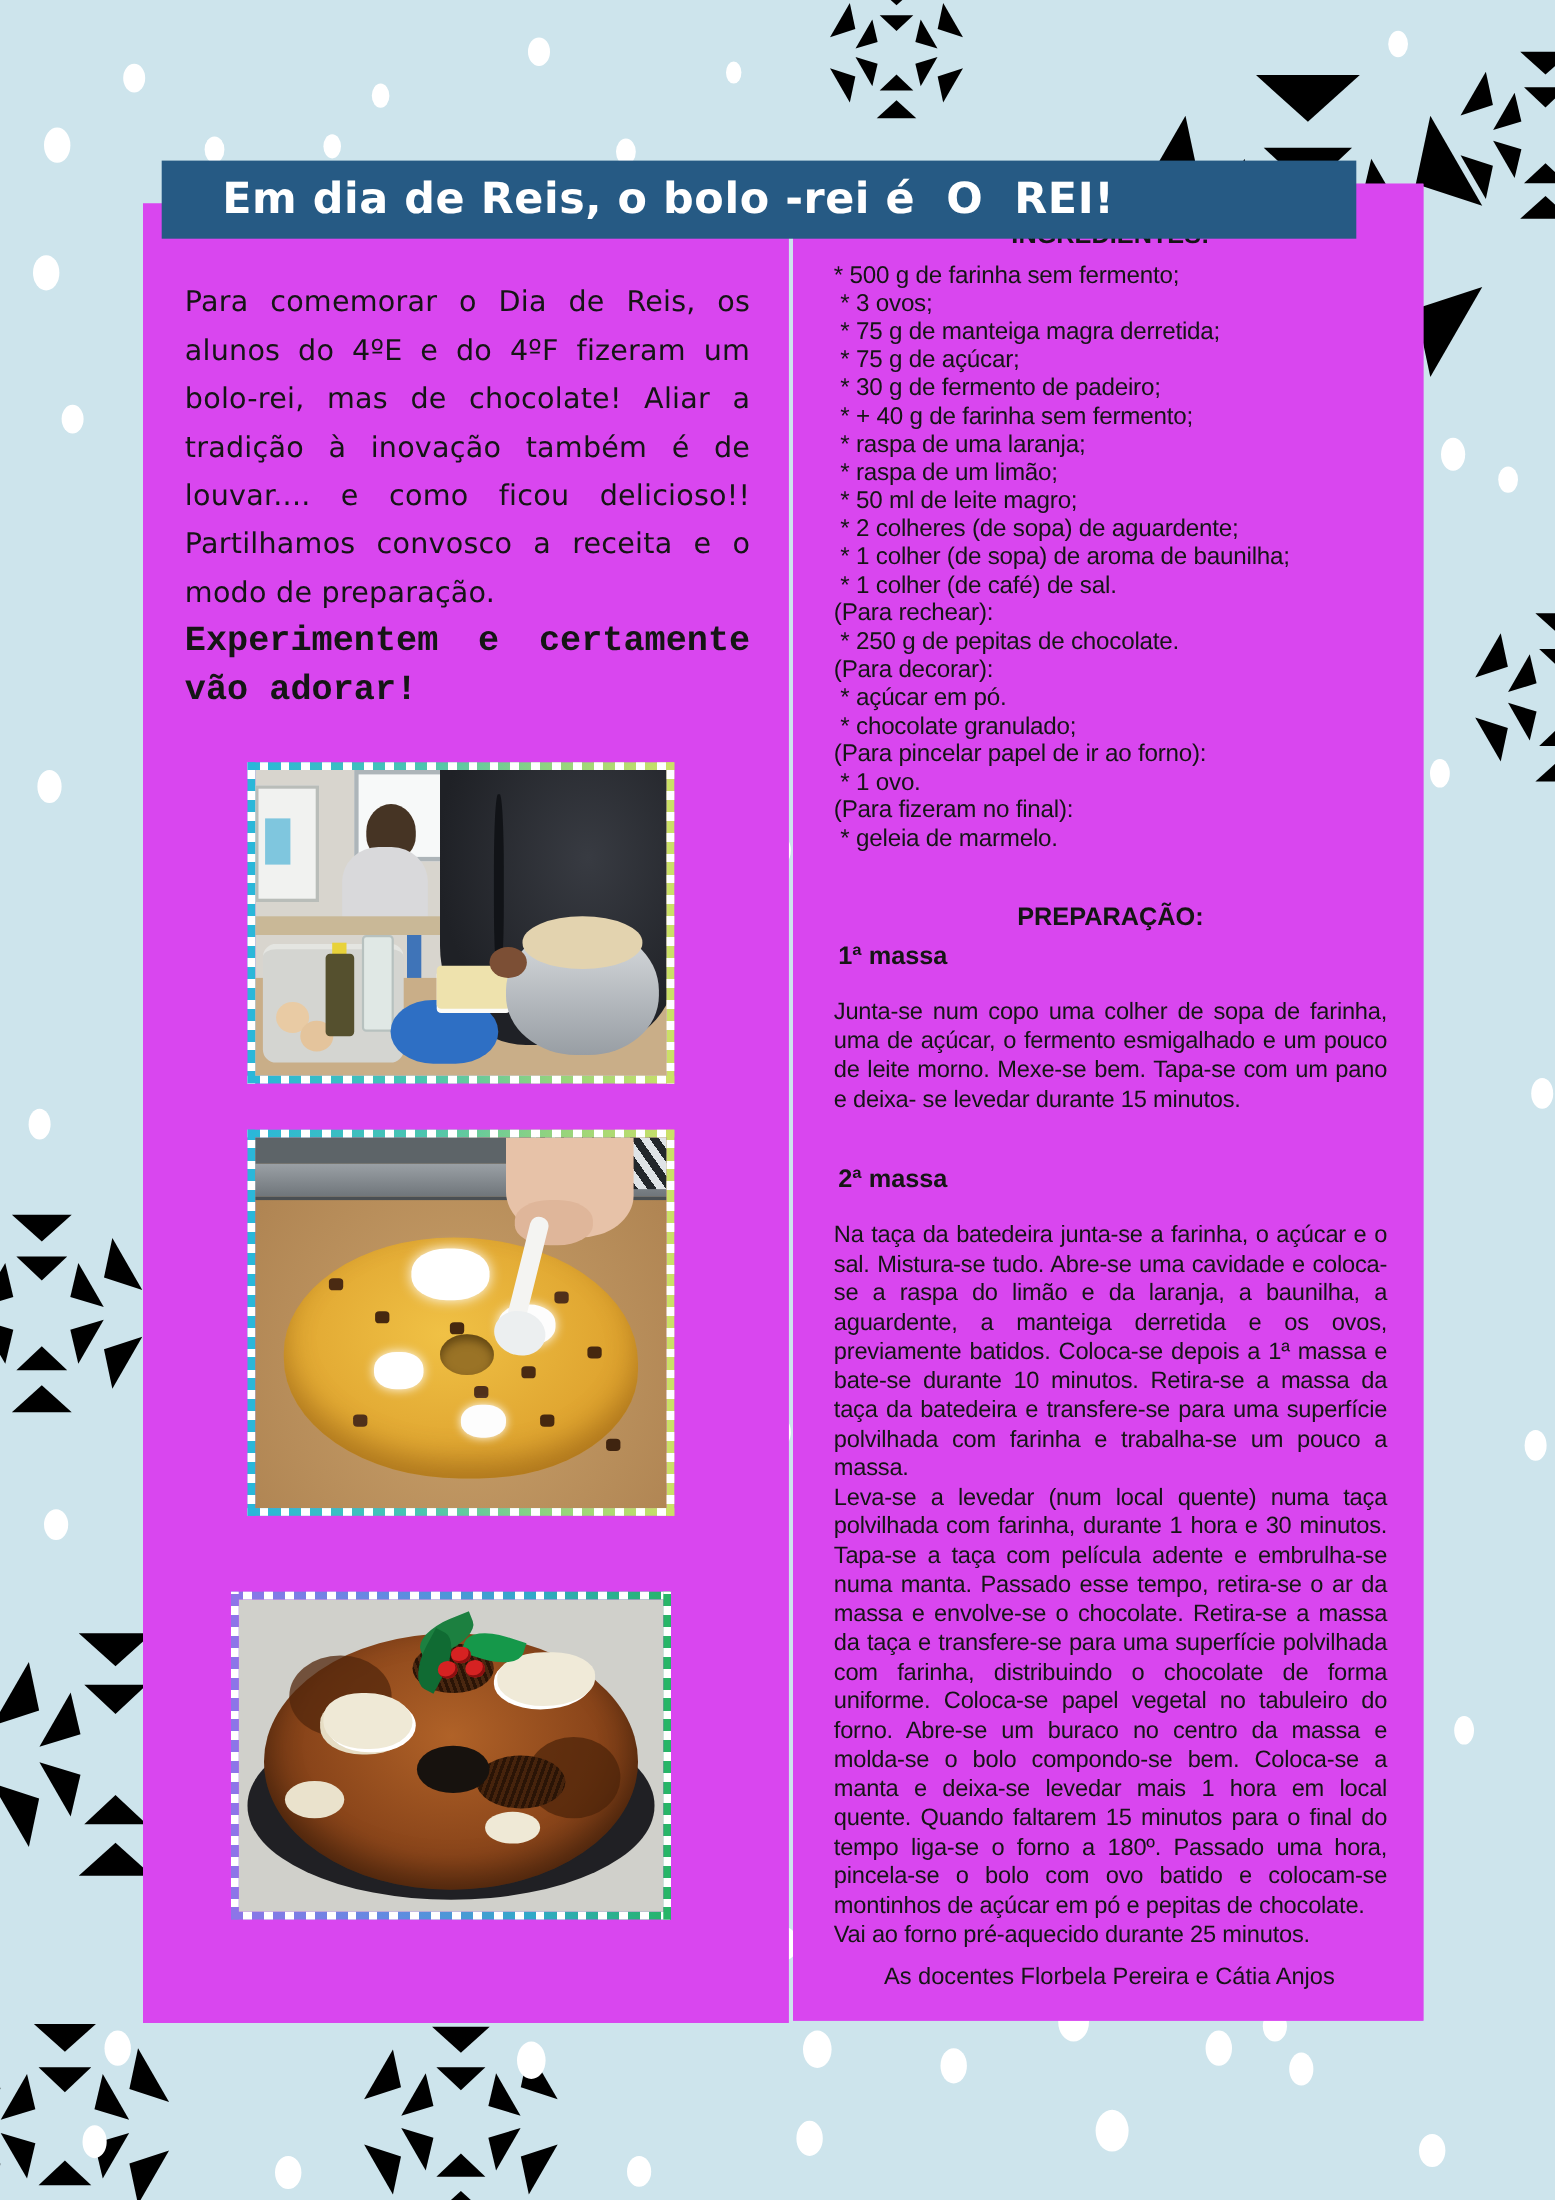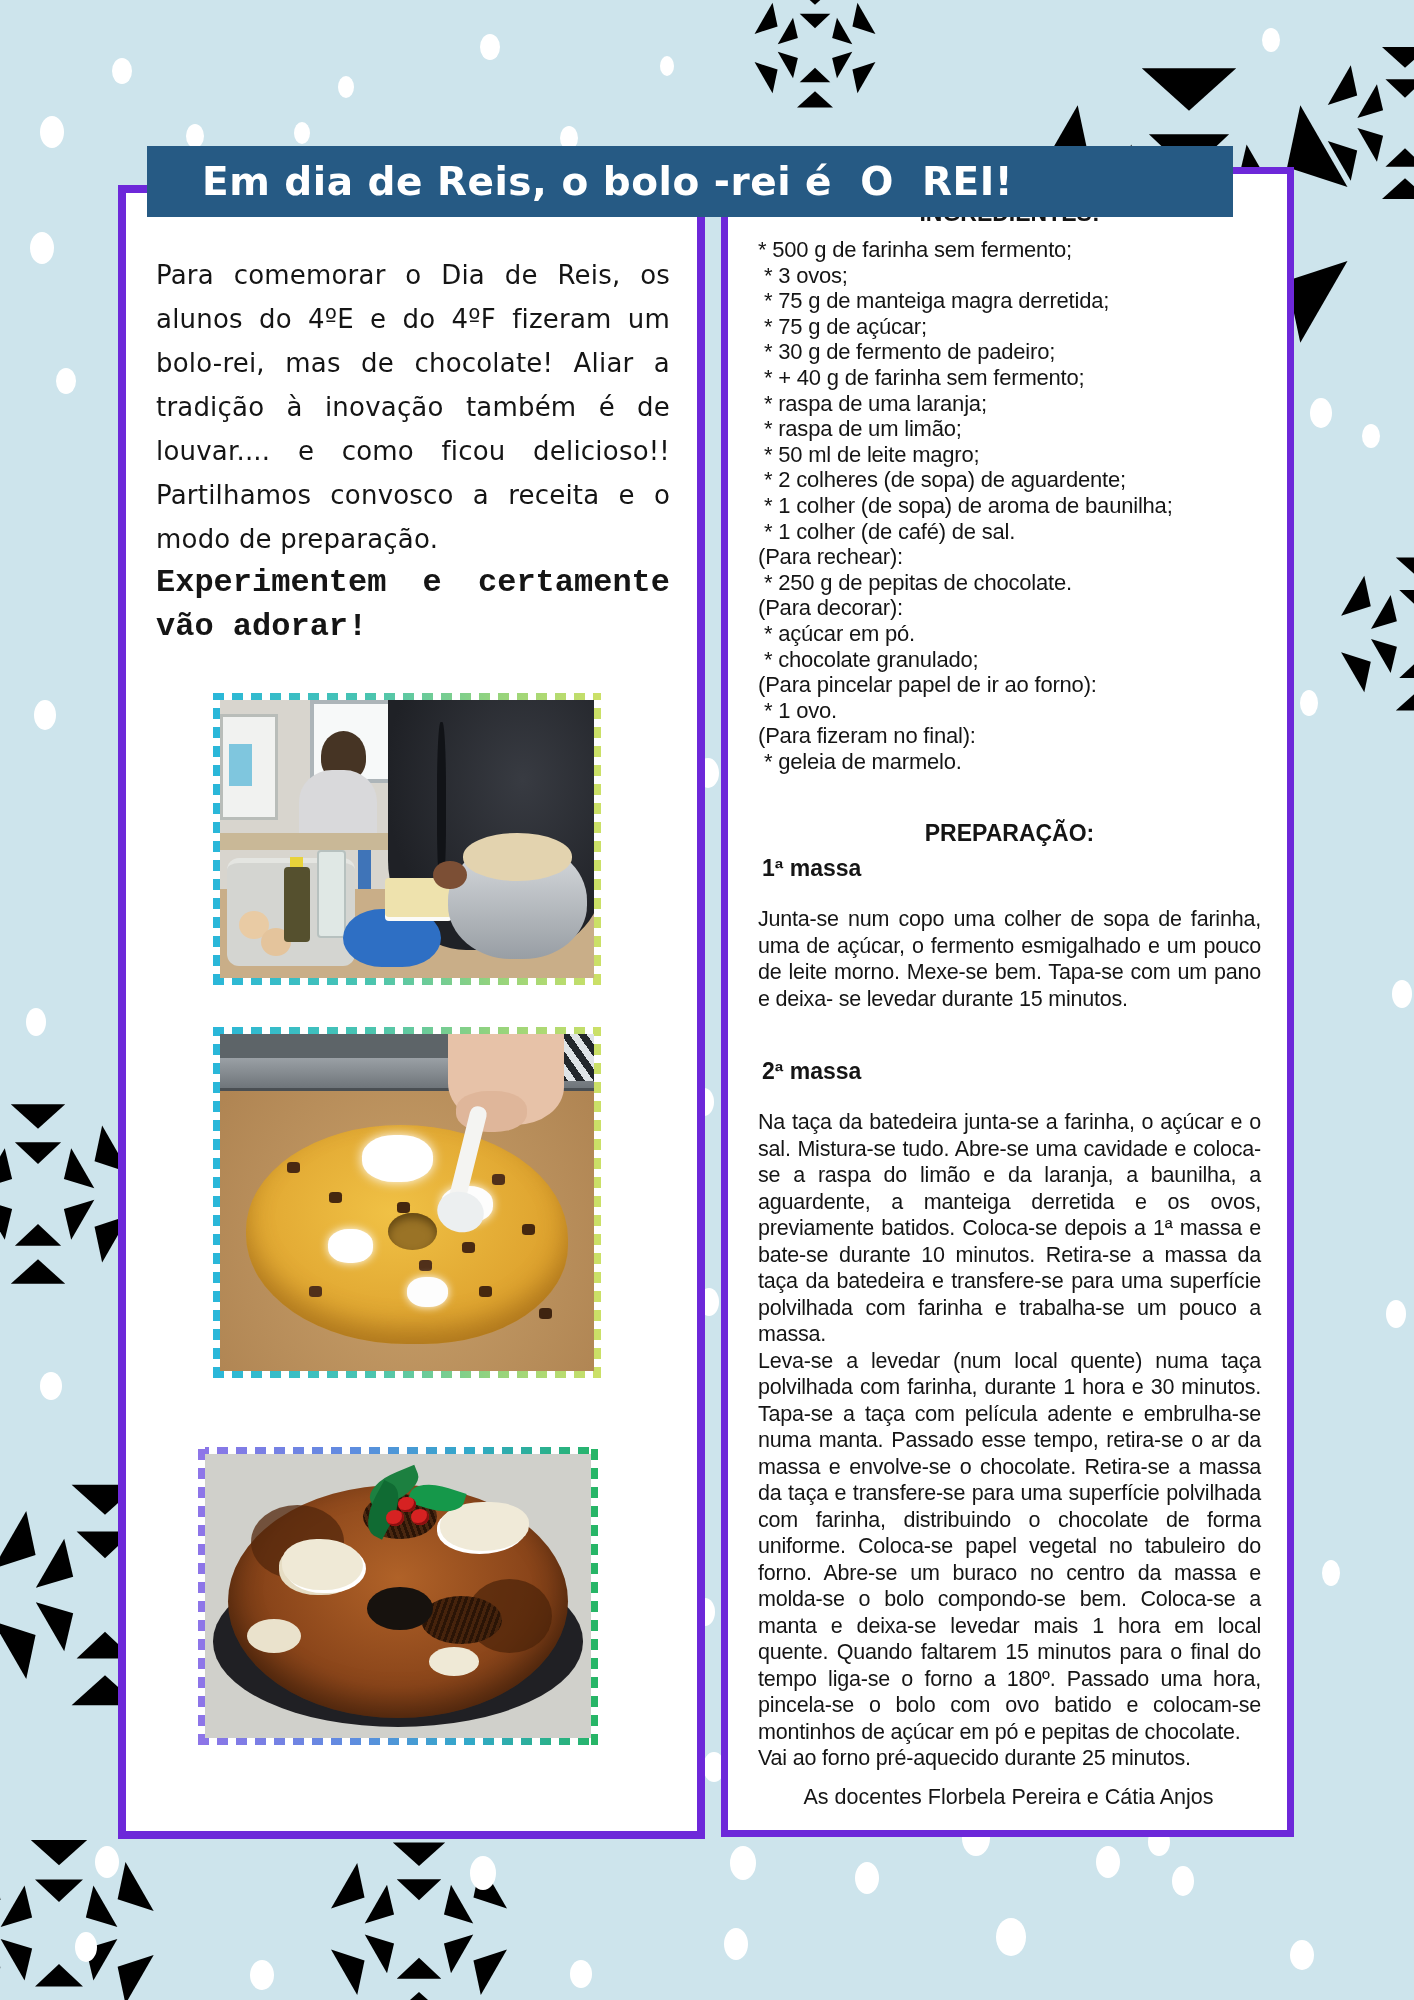--- a/index.html
+++ b/index.html
@@ -9,22 +9,22 @@
   
   .flake{position:absolute;z-index:1;}
   .dot{position:absolute;background:#ffffff;border-radius:50%;z-index:2;}
 
   
   .banner{position:absolute;left:147px;top:146px;width:1086px;height:71px;background:#265a84;z-index:30;}
   .banner-title{white-space:pre-wrap;line-height:71px;text-align:center;padding-right:165px;
     font-family:"DejaVu Sans","Liberation Sans",sans-serif;font-weight:bold;font-size:39px;color:#ffffff;letter-spacing:.5px;}
 
   
-  .card{position:absolute;background:#ffffff;border:8px solid #6d28d9;z-index:20;}
-  .card-left {left:118px;top:185px;width:571px;height:1638px;}
+  .card{position:absolute;background:#d946ef;border:8px solid #d946ef;z-index:20;}
+  .card-left {left:130px;top:185px;width:571px;height:1638px;}
   .card-right{left:721px;top:167px;width:559px;height:1656px;border-width:7px;}
 
   
   .intro{margin:60px 27px 0 30px;font-family:"DejaVu Sans","Liberation Sans",sans-serif;
          font-size:26px;line-height:44px;text-align:justify;letter-spacing:.2px;}
   .intro-bold{margin:0 27px 0 30px;font-family:Liberation Mono, monospace;
          font-size:32px;line-height:44px;text-align:justify;font-weight:bold;}
 
   
   .rc-inner{display:flex;flex-direction:column;height:100%;box-sizing:border-box;padding:22px 26px 16px 30px;}

